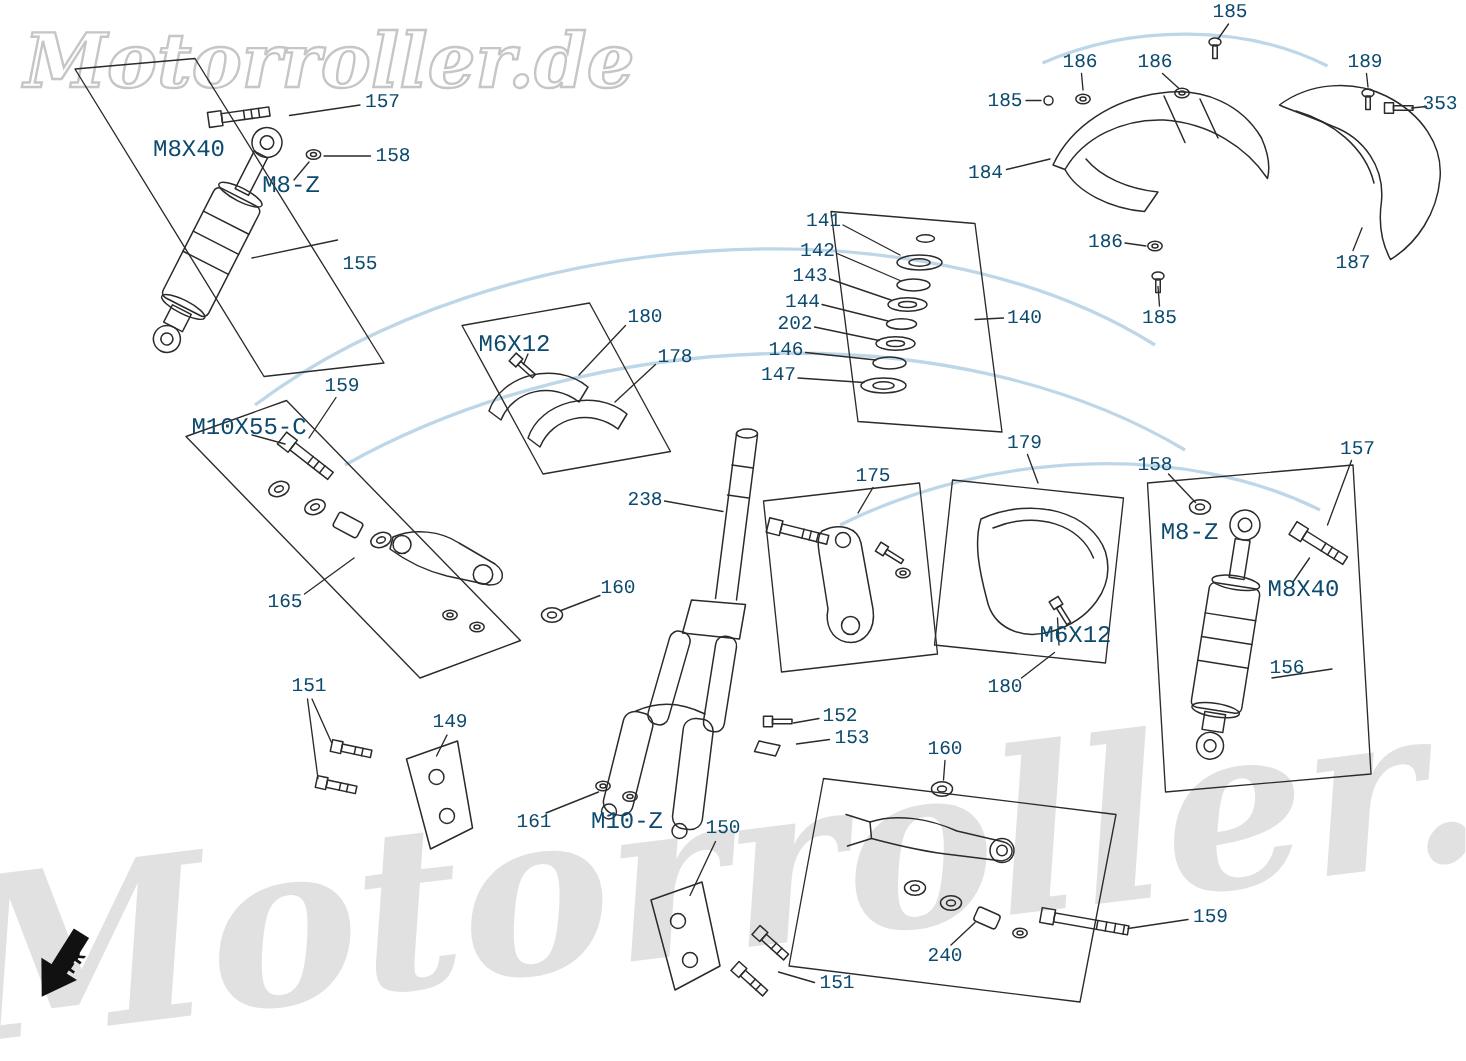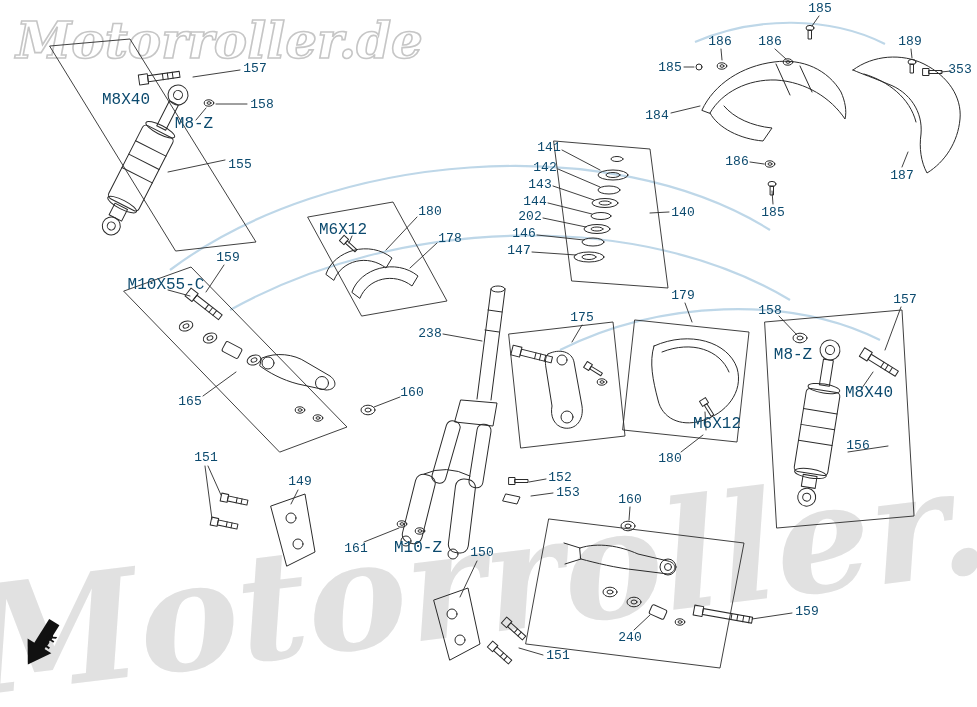--- a/index.html
+++ b/index.html
@@ -338,21 +338,21 @@
     </g>
     <text x="40" y="646" transform="rotate(-55 48 640)" font-size="13" font-weight="bold" fill="#111" stroke="none" font-family="'Liberation Mono',monospace">FR</text>
   </g>
 </svg>
 
 <div class="callout-layer">
       <span class="callout" style="left: 255px; top: 68px;">157</span>
       <span class="callout small" style="left: 126px; top: 100px;">M8X40</span>
       <span class="callout" style="left: 262px; top: 104px;">158</span>
       <span class="callout small" style="left: 194px; top: 124px;">M8-Z</span>
-      <span class="callout" style="left: 240px; top: 164px;">155</span>
+      <span class="callout" style="left: 240px; top: 176px;">155</span>
       <span class="callout" style="left: 228px; top: 257px;">159</span>
       <span class="callout small" style="left: 166px; top: 285px;">M10X55-C</span>
       <span class="callout" style="left: 190px; top: 401px;">165</span>
       <span class="callout" style="left: 430px; top: 211px;">180</span>
       <span class="callout small" style="left: 343px; top: 230px;">M6X12</span>
       <span class="callout" style="left: 450px; top: 238px;">178</span>
       <span class="callout" style="left: 549px; top: 147px;">141</span>
       <span class="callout" style="left: 545px; top: 167px;">142</span>
       <span class="callout" style="left: 540px; top: 184px;">143</span>
       <span class="callout" style="left: 535px; top: 201px;">144</span>

